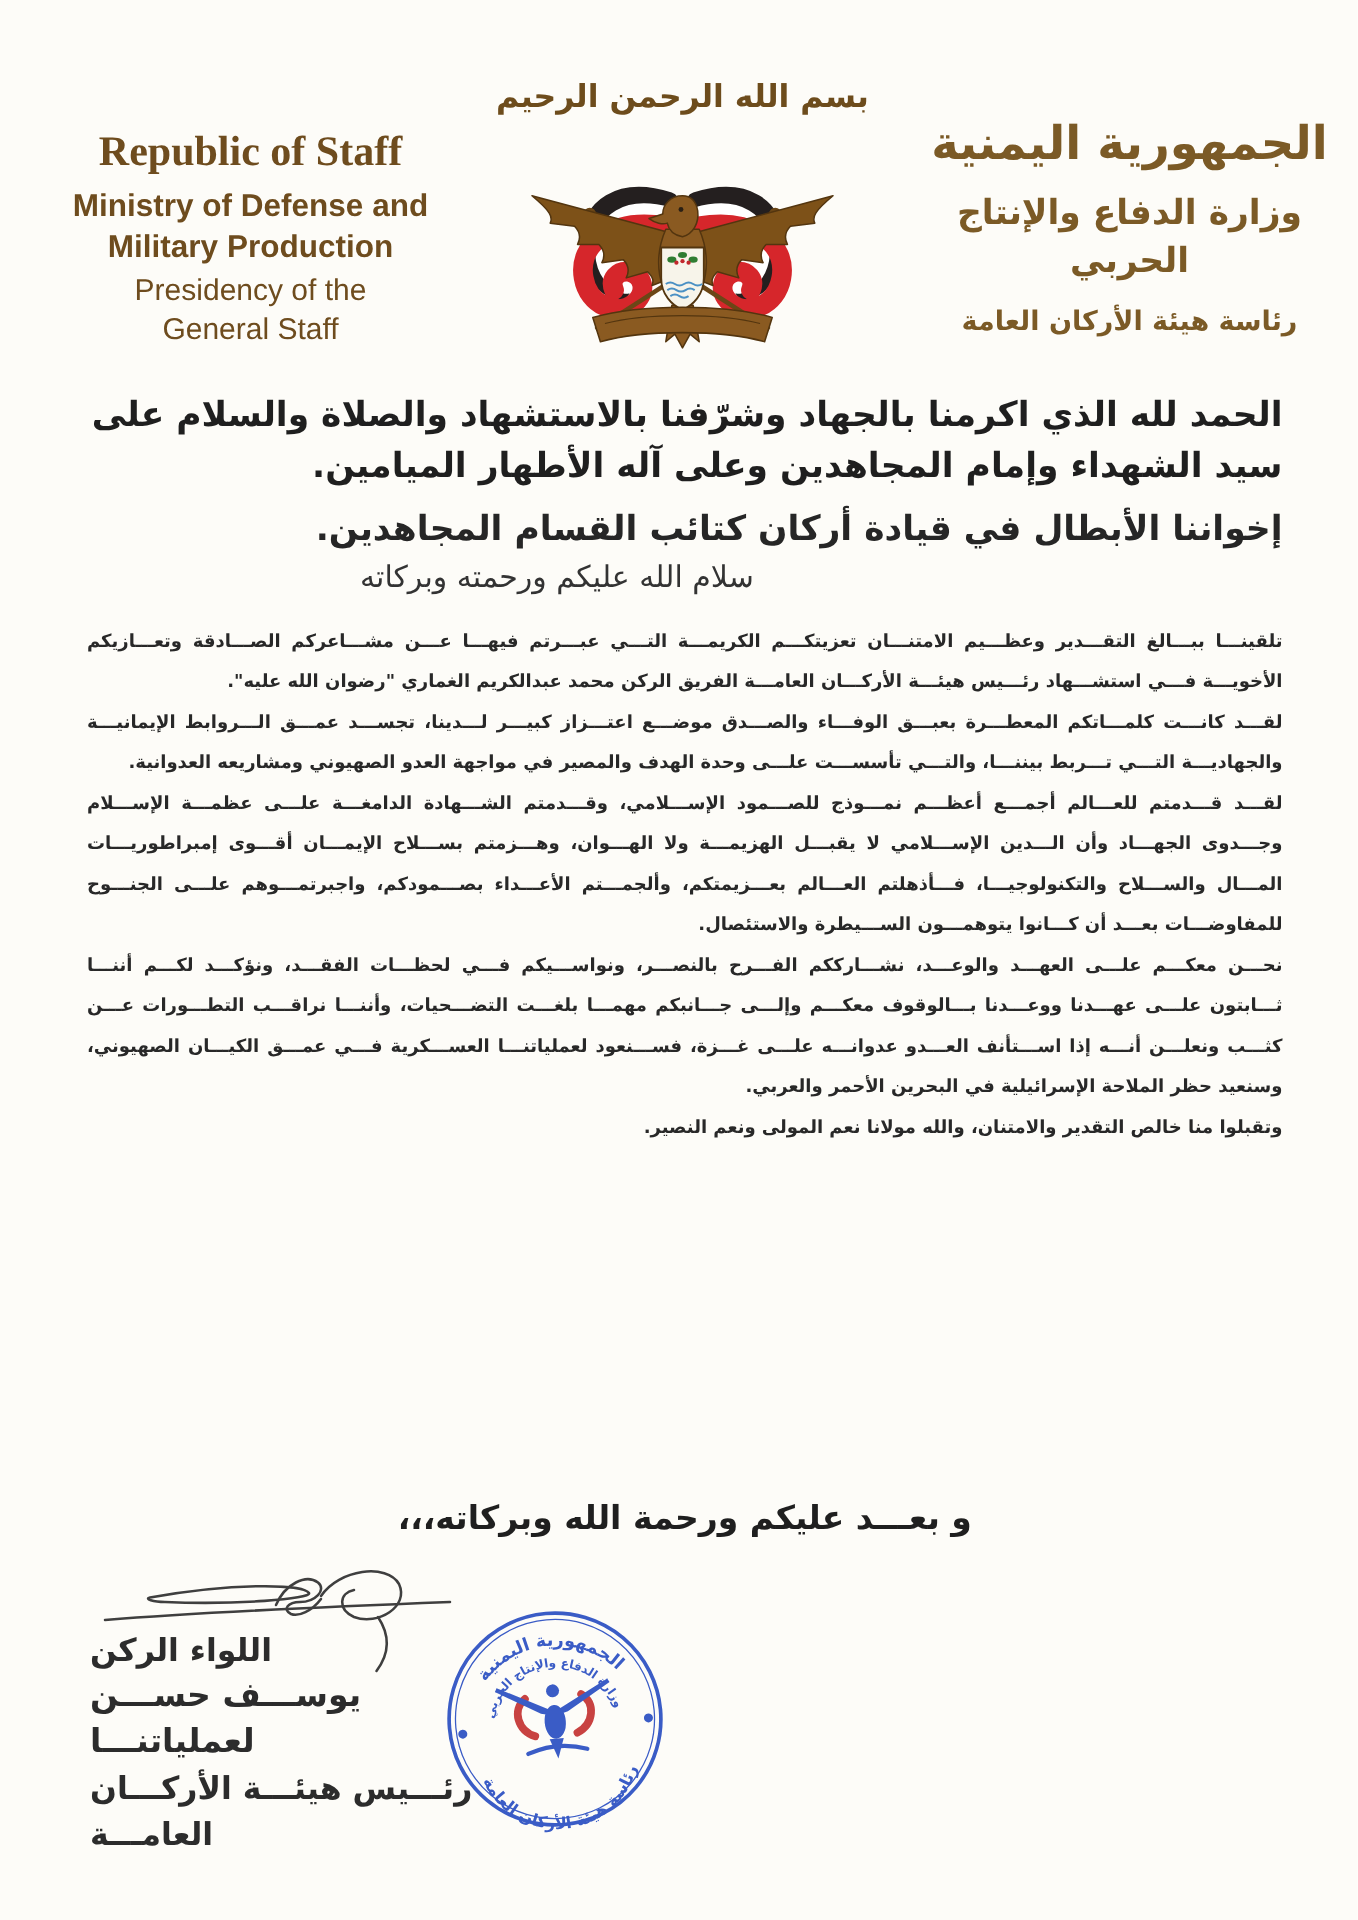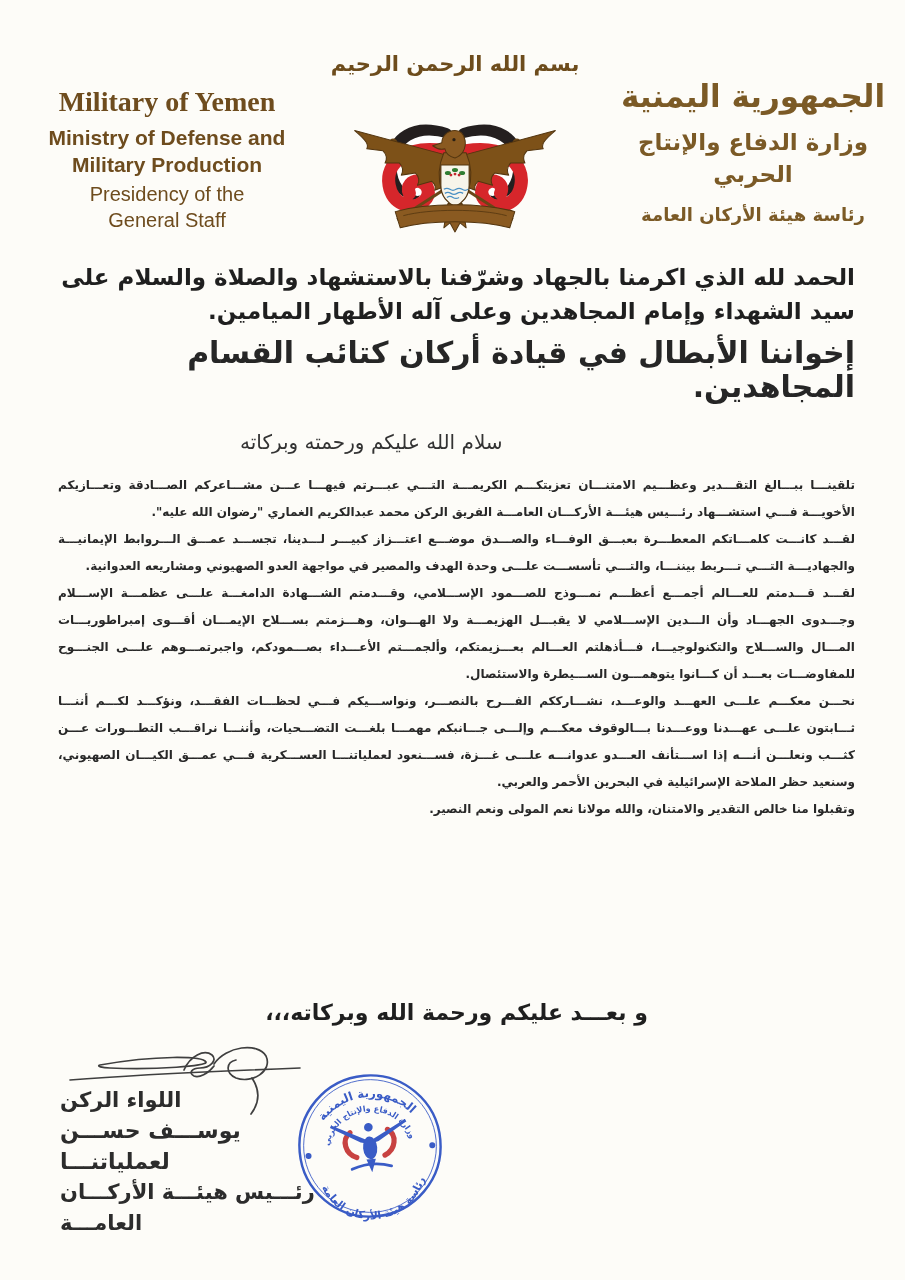--- a/index.html
+++ b/index.html
@@ -24,45 +24,45 @@
   .emblem{left:346px;top:92px;}
 
   .hdr-ar{top:76px;right:14px;width:276px;text-align:center;color:#7b5a26;direction:rtl;}
   .hdr-ar .country{font-weight:bold;font-size:31px;line-height:40px;}
   .hdr-ar .ministry{font-weight:bold;font-size:23px;line-height:32px;margin-top:10px;}
   .hdr-ar .dept{font-weight:bold;font-size:18px;line-height:26px;margin-top:12px;}
 
   
   .letter{left:58px;top:260px;width:797px;direction:rtl;}
   .opening{font-weight:bold;font-size:23px;line-height:34px;color:#1f1f1f;}
-  .addressee{font-weight:bold;font-size:30px;line-height:34px;text-align:right;padding-left:0;
+  .addressee{font-weight:bold;font-size:23px;line-height:34px;text-align:right;padding-left:0;
     margin-top:8px;margin-left:55px;margin-right:0;}
   .greeting{font-size:20px;line-height:28px;text-align:right;padding-left:182px;text-align:left;
-    direction:rtl;margin-top:24px;color:#333;}
+    direction:rtl;margin-top:0;color:#333;}
   .greeting-inner{display:inline-block;}
   .paras{margin-top:16px;}
   .paras p{margin:0;font-weight:bold;font-size:12px;line-height:27px;
     text-align:justify;color:#282828;}
   .closing{left:58px;top:1000px;width:797px;text-align:center;
     font-weight:bold;font-size:22px;color:#1f1f1f;direction:rtl;}
 
   
   .sig-scrawl{left:62px;top:1038px;}
   .sig-block{left:60px;top:1086px;width:290px;direction:rtl;text-align:left;
     font-weight:bold;color:#2c2c2c;}
   .sig-block .rank{font-size:21px;line-height:29px;text-align:left;}
   .sig-block .name{font-size:22px;line-height:31px;}
   .sig-block .title{font-size:21px;line-height:31px;}
   .stamp{left:290px;top:1066px;mix-blend-mode:multiply;opacity:.93;transform:rotate(-5deg);}
 </style>
 </head>
 <body>
 
 <div class="abs hdr-en">
-  <div class="country">Military of Yemen</div>
+  <div class="country">Republic of Staff</div>
   <div class="ministry">
     <div>Ministry of Defense and</div>
     <div>Military Production</div>
   </div>
   <div class="dept">
     <div>Presidency of the</div>
     <div>General Staff</div>
   </div>
 </div>
 

